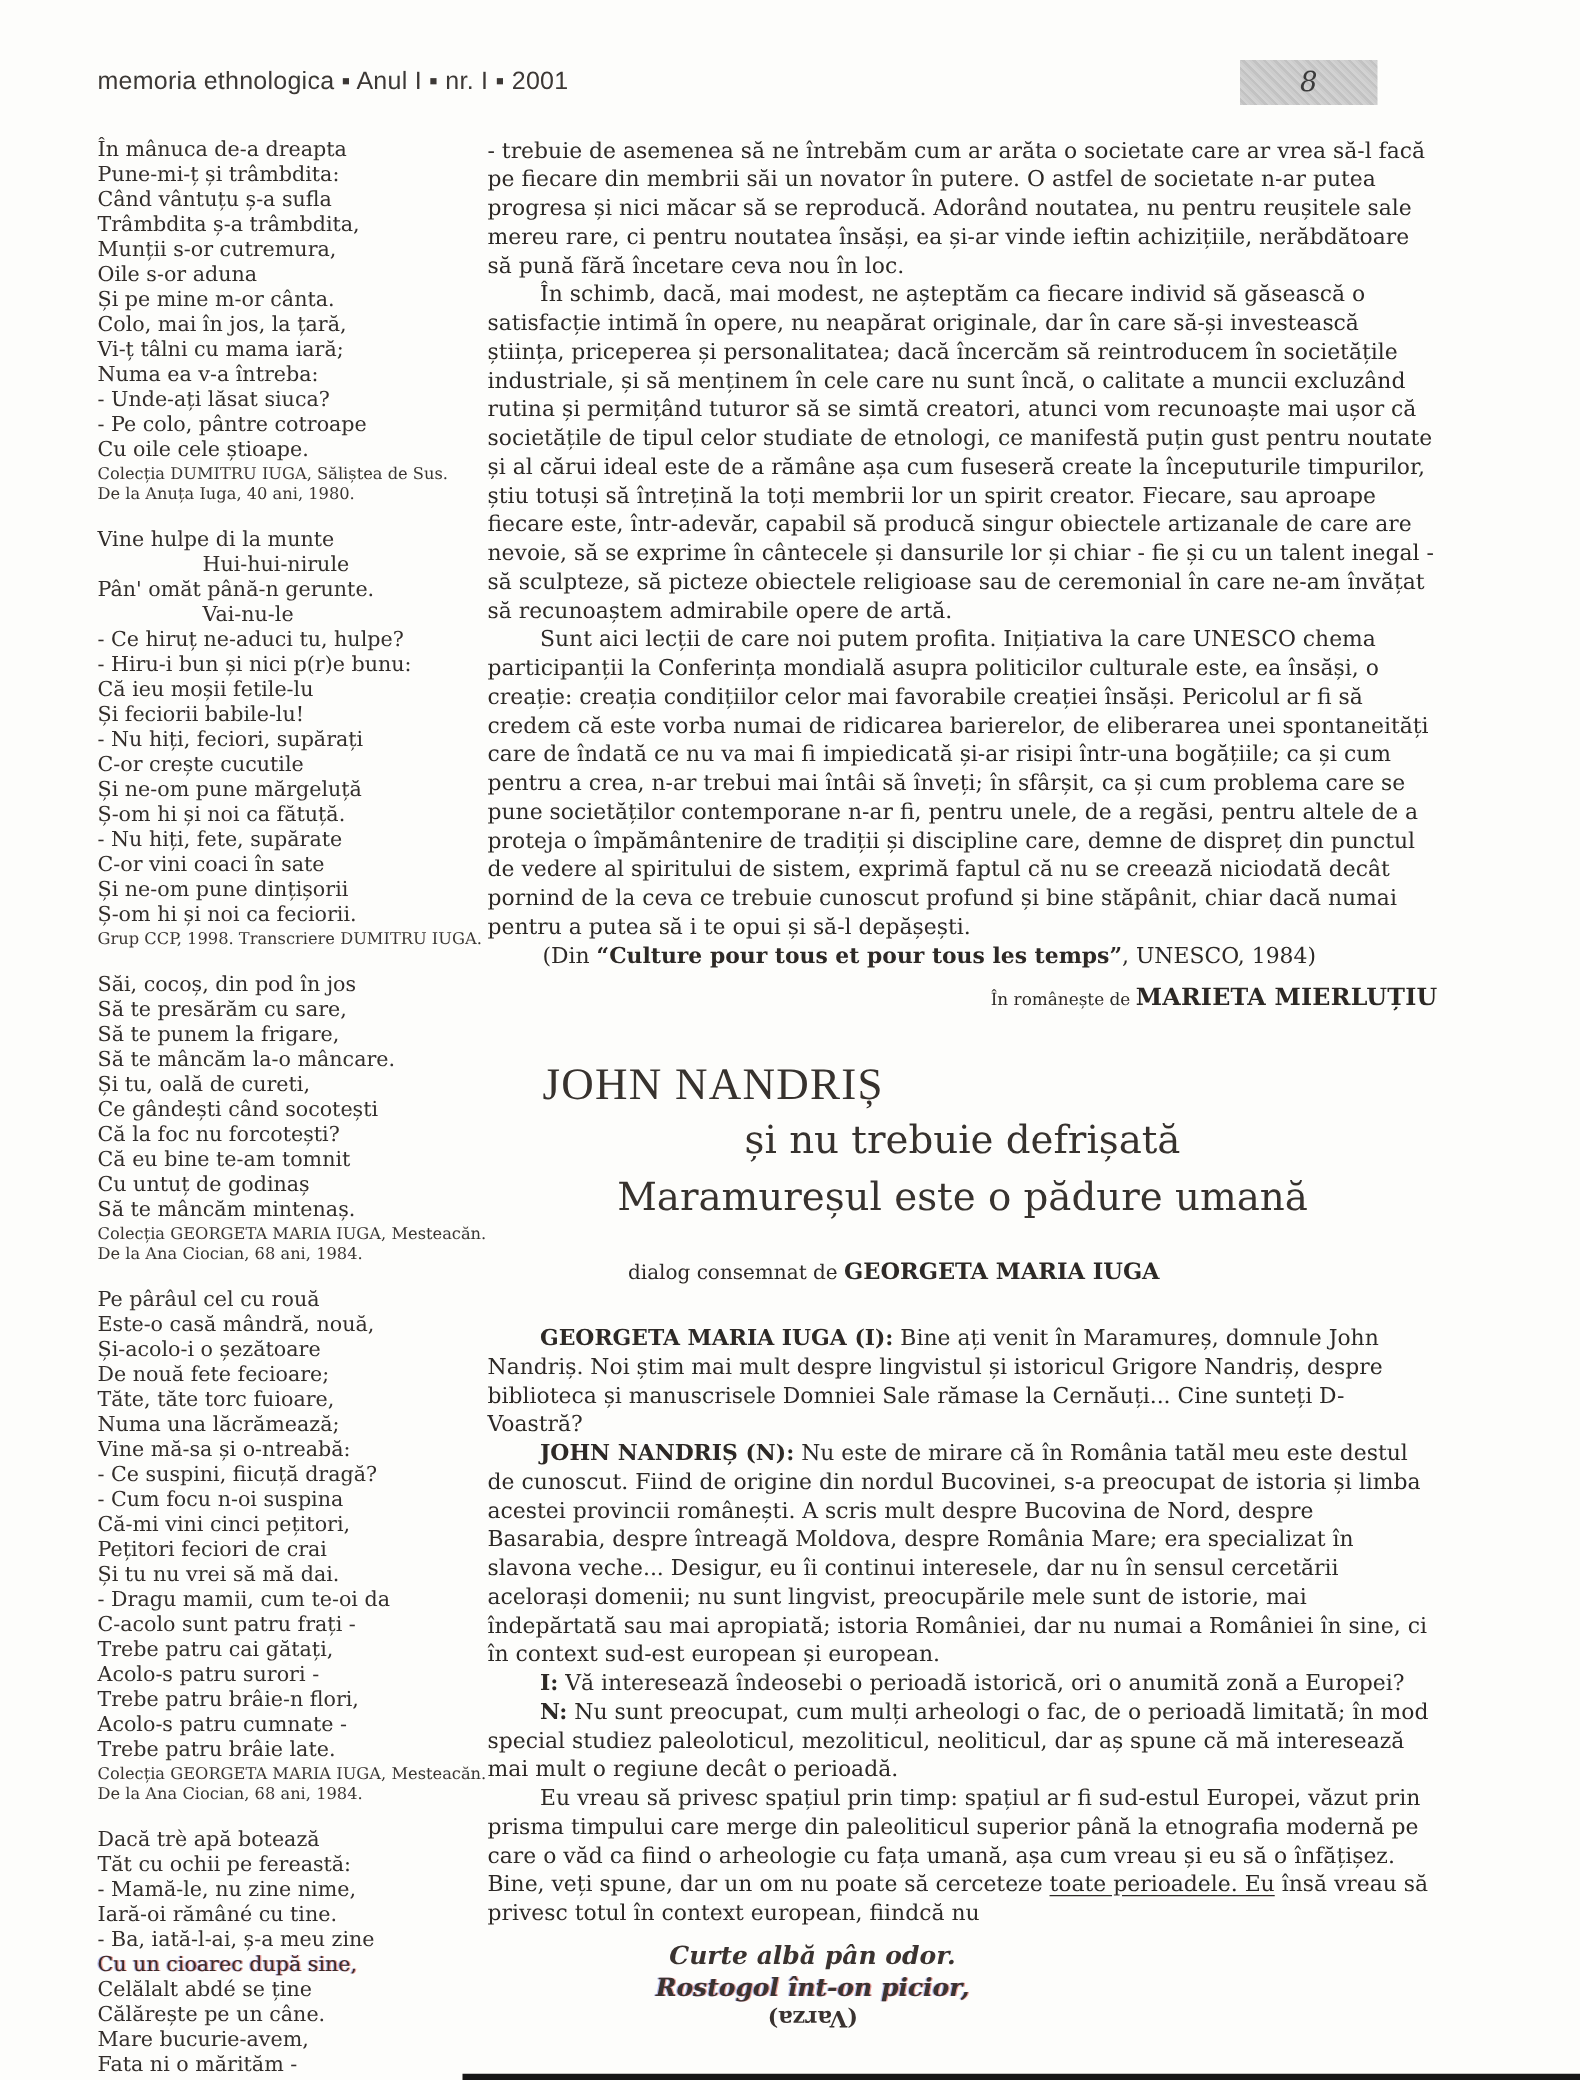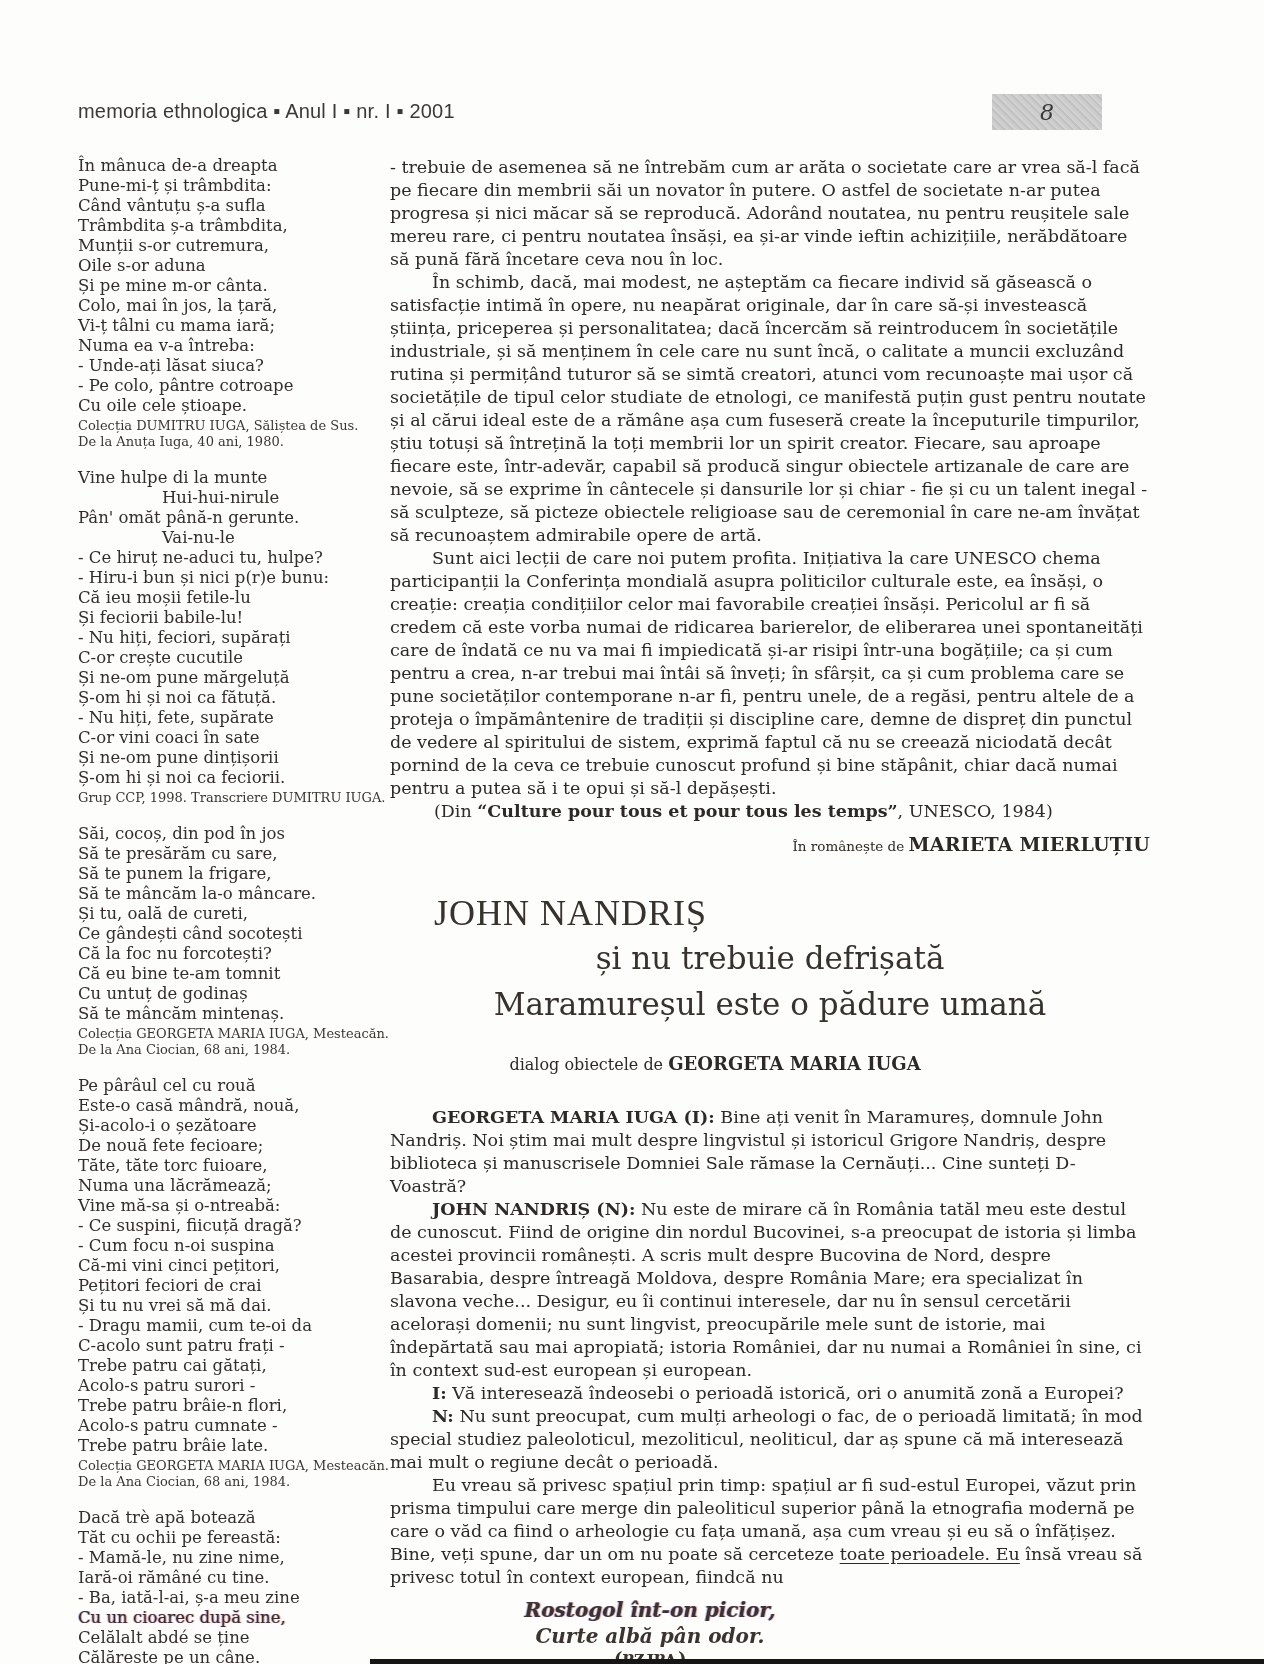--- a/index.html
+++ b/index.html
@@ -4,21 +4,21 @@
 <style>
   html,body{margin:0;padding:0;}
   body{
     width:1264px;height:1664px;overflow:hidden;
     background:#fdfdfb;color:#2d2926;
     font-family:"DejaVu Serif", serif;
   }
   .page{position:relative;width:1264px;height:1664px;box-sizing:border-box;
     padding:48px 114px 0 78px;}
   
-  .hdr{display:flex;justify-content:space-between;align-items:flex-start;height:40px;margin-top:46px;}
+  .hdr{display:flex;justify-content:space-between;align-items:flex-start;height:40px;}
   .hdr-title{font-family:"Liberation Sans", sans-serif;font-size:20px;color:#3c3835;
     letter-spacing:.2px;padding-top:6px;}
   .pg-badge{width:110px;height:36px;margin-right:48px;
     background:repeating-linear-gradient(45deg,#cccccc 0 2px,#c2c2c2 2px 4px,#d2d2d2 4px 6px);
     display:flex;align-items:center;justify-content:center;
     font-style:italic;font-size:22px;color:#3b3b3b;}
   
   .cols{display:flex;gap:12px;margin-top:22px;}
   .leftcol{width:300px;flex:0 0 300px;}
   .maincol{width:760px;flex:0 0 760px;}
@@ -167,38 +167,38 @@
       <p class="para ind">Sunt aici lecții de care noi putem profita. Inițiativa la care UNESCO chema participanții la Conferința mondială asupra politicilor culturale este, ea însăși, o creație: creația condițiilor celor mai favorabile creației însăși. Pericolul ar fi să credem că este vorba numai de ridicarea barierelor, de eliberarea unei spontaneități care de îndată ce nu va mai fi impiedicată și-ar risipi într-una bogățiile; ca și cum pentru a crea, n-ar trebui mai întâi să înveți; în sfârșit, ca și cum problema care se pune societăților contemporane n-ar fi, pentru unele, de a regăsi, pentru altele de a proteja o împământenire de tradiții și discipline care, demne de dispreț din punctul de vedere al spiritului de sistem, exprimă faptul că nu se creează niciodată decât pornind de la ceva ce trebuie cunoscut profund și bine stăpânit, chiar dacă numai pentru a putea să i te opui și să-l depășești.</p>
 
       <p class="citation"><span>(Din </span><span class="bold">“Culture pour tous et pour tous les temps”</span><span>, UNESCO, 1984)</span></p>
 
       <div class="translator"><span>În românește de </span><span class="name">MARIETA MIERLUȚIU</span></div>
 
       <div class="article-head">
         <div class="author">JOHN NANDRIȘ</div>
         <div class="title">și nu trebuie defrișată</div>
         <div class="title">Maramureșul este o pădure umană</div>
-        <div class="byline"><span>dialog obiectele de </span><span class="name">GEORGETA MARIA IUGA</span></div>
+        <div class="byline"><span>dialog consemnat de </span><span class="name">GEORGETA MARIA IUGA</span></div>
       </div>
 
       <div class="interview">
         <p class="para ind"><span class="spk">GEORGETA MARIA IUGA (I):</span><span> Bine ați venit în Maramureș, domnule John Nandriș. Noi știm mai mult despre lingvistul și istoricul Grigore Nandriș, despre biblioteca și manuscrisele Domniei Sale rămase la Cernăuți... Cine sunteți D-Voastră?</span></p>
 
         <p class="para ind"><span class="spk">JOHN NANDRIȘ (N):</span><span> Nu este de mirare că în România tatăl meu este destul de cunoscut. Fiind de origine din nordul Bucovinei, s-a preocupat de istoria și limba acestei provincii românești. A scris mult despre Bucovina de Nord, despre Basarabia, despre întreagă Moldova, despre România Mare; era specializat în slavona veche... Desigur, eu îi continui interesele, dar nu în sensul cercetării acelorași domenii; nu sunt lingvist, preocupările mele sunt de istorie, mai îndepărtată sau mai apropiată; istoria României, dar nu numai a României în sine, ci în context sud-est european și european.</span></p>
 
         <p class="para ind"><span class="spk">I:</span><span> Vă interesează îndeosebi o perioadă istorică, ori o anumită zonă a Europei?</span></p>
 
         <p class="para ind"><span class="spk">N:</span><span> Nu sunt preocupat, cum mulți arheologi o fac, de o perioadă limitată; în mod special studiez paleoloticul, mezoliticul, neoliticul, dar aș spune că mă interesează mai mult o regiune decât o perioadă.</span></p>
 
         <p class="para ind"><span>Eu vreau să privesc </span><span class="it">spațiul prin timp</span><span>: spațiul ar fi sud-estul Europei, văzut prin prisma timpului care merge din paleoliticul superior până la etnografia modernă pe care o văd ca fiind o </span><span class="it">arheologie cu fața umană</span><span>, așa cum vreau și eu să o înfățișez. Bine, veți spune, dar un om nu poate să cerceteze </span><span class="u">toate perioadele. Eu</span><span> însă vreau să privesc totul în context european, fiindcă nu</span></p>
       </div>
 
       <div class="verse">
+        <div class="verse-line">Curte albă pân odor.</div>
         <div class="verse-line chroma-red">Rostogol înt-on picior,</div>
-        <div class="verse-line">Curte albă pân odor.</div>
         <div><span class="verse-rot">(Varza)</span></div>
       </div>
 
     </div>
   </div>
 
   <div class="scan-bar"></div>
 </div>
 
 </body></html>

